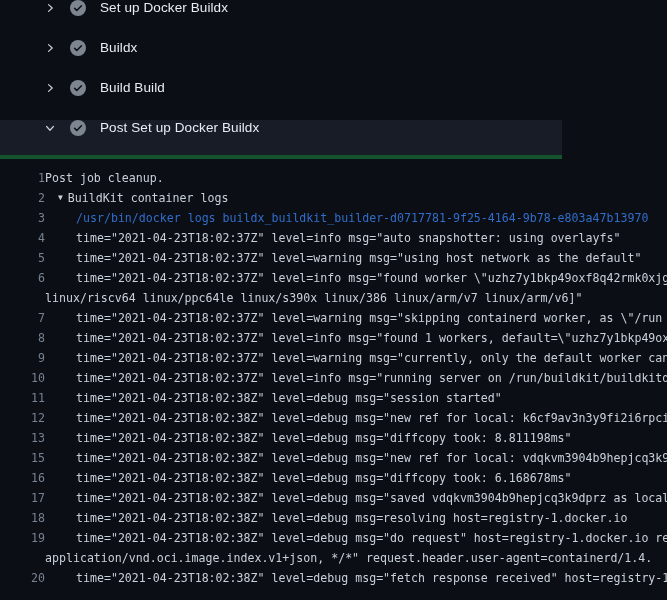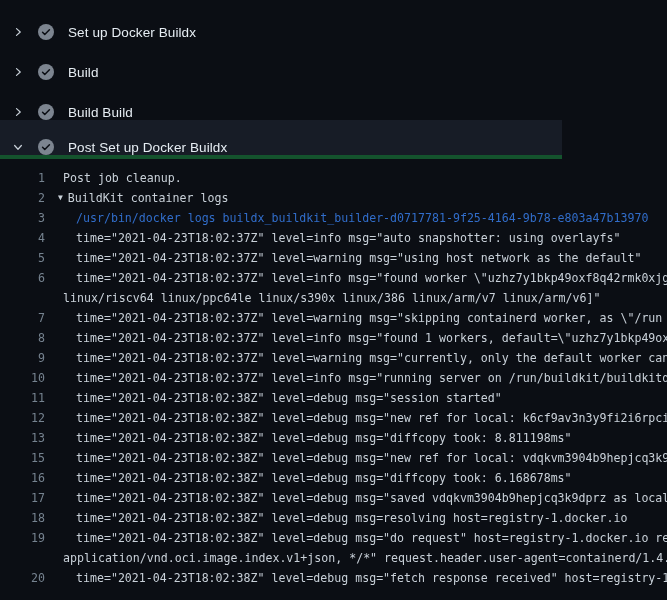--- a/index.html
+++ b/index.html
@@ -8,22 +8,23 @@
     position: relative;
     width: 667px; height: 600px;
     overflow: hidden;
     background: #0b0e14;
     font-family: "Liberation Sans", "DejaVu Sans", sans-serif;
   }
   
   .steps { position: absolute; top: 0; left: 0; width: 667px; }
   .step-row {
     height: 40px; width: 562px;
-    display: flex; align-items: flex-end;
+    display: flex; align-items: flex-start;
     cursor: pointer;
+    padding-left: 32px;
   }
   .step-row.expanded { background: #171c26; height: 39px; border-bottom: 4px solid #14532d; }
   .chev {
     width: 16px; height: 16px; margin-left: 10px;
     display: flex; align-items: center; justify-content: center;
     flex: 0 0 auto;
   }
   .check {
     width: 16px; height: 16px; margin-left: 12px;
     border-radius: 50%; background: #7d8590;
@@ -45,21 +46,21 @@
   .log-row {
     height: 20px; line-height: 20px;
     display: flex; width: 667px; overflow: hidden;
     white-space: pre;
   }
   .ln {
     flex: 0 0 45px; width: 45px; text-align: right;
     color: #768390; cursor: pointer; user-select: none;
   }
   .lt { flex: 0 0 auto; }
-  .ind-base  { margin-left: 18px; }   
+  .ind-base  { }   
   .ind-step  { margin-left: 31px; text-align: center; }   
   .grp { display: flex; align-items: center; margin-left: 13px; }
   .tri {
     font-size: 8px; color: #c9d1d9; margin-right: 5px;
     transform: translateY(-0.5px); cursor: pointer;
   }
   .cmd { color: #316dca; }
 </style>
 </head>
 <body>
@@ -86,21 +87,21 @@
       <span class="chev">
         <svg width="12" height="12" viewBox="0 0 16 16">
             <path d="M6 3.5 L11 8 L6 12.5" fill="none" stroke="#c9d1d9" stroke-width="1.6" stroke-linecap="round" stroke-linejoin="round"></path>
           </svg>
       </span>
       <span class="check">
         <svg width="10" height="10" viewBox="0 0 16 16">
             <path d="M2.5 8.5 L6 12 L13.5 4.5" fill="none" stroke="#0b0e14" stroke-width="2.4" stroke-linecap="round" stroke-linejoin="round"></path>
           </svg>
       </span>
-      <span class="step-label">Build</span>
+      <span class="step-label">Buildx</span>
     </div>
 
     <div class="step-row">
       <span class="chev">
         <svg width="12" height="12" viewBox="0 0 16 16">
             <path d="M6 3.5 L11 8 L6 12.5" fill="none" stroke="#c9d1d9" stroke-width="1.6" stroke-linecap="round" stroke-linejoin="round"></path>
           </svg>
       </span>
       <span class="check">
         <svg width="10" height="10" viewBox="0 0 16 16">

